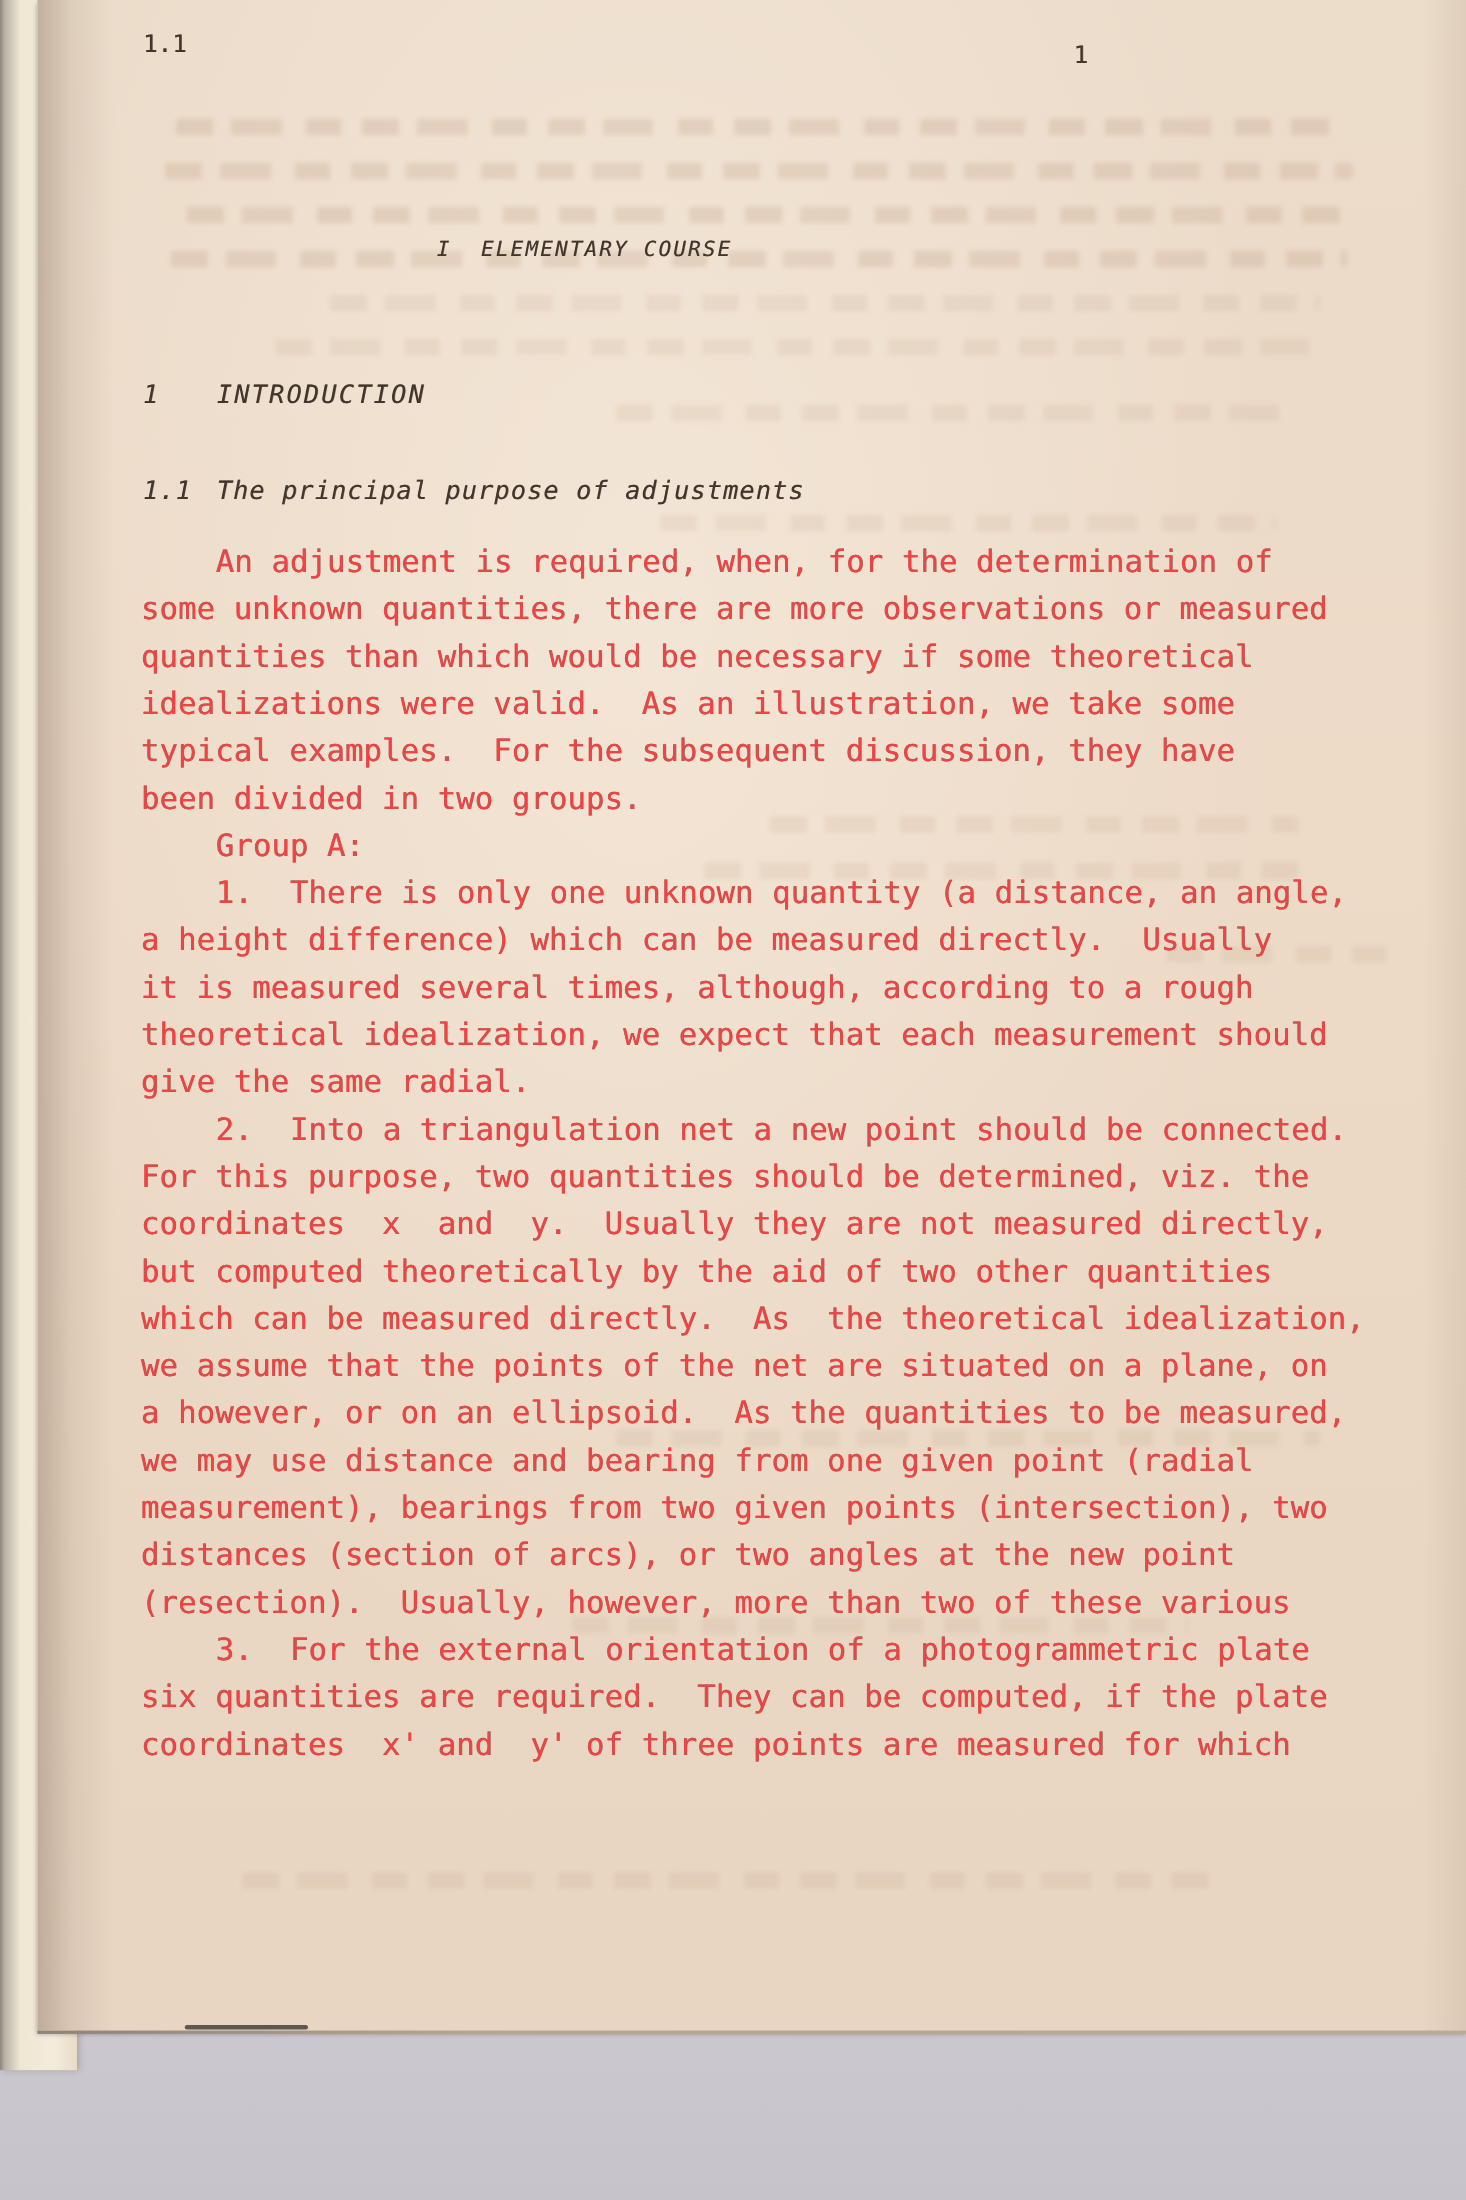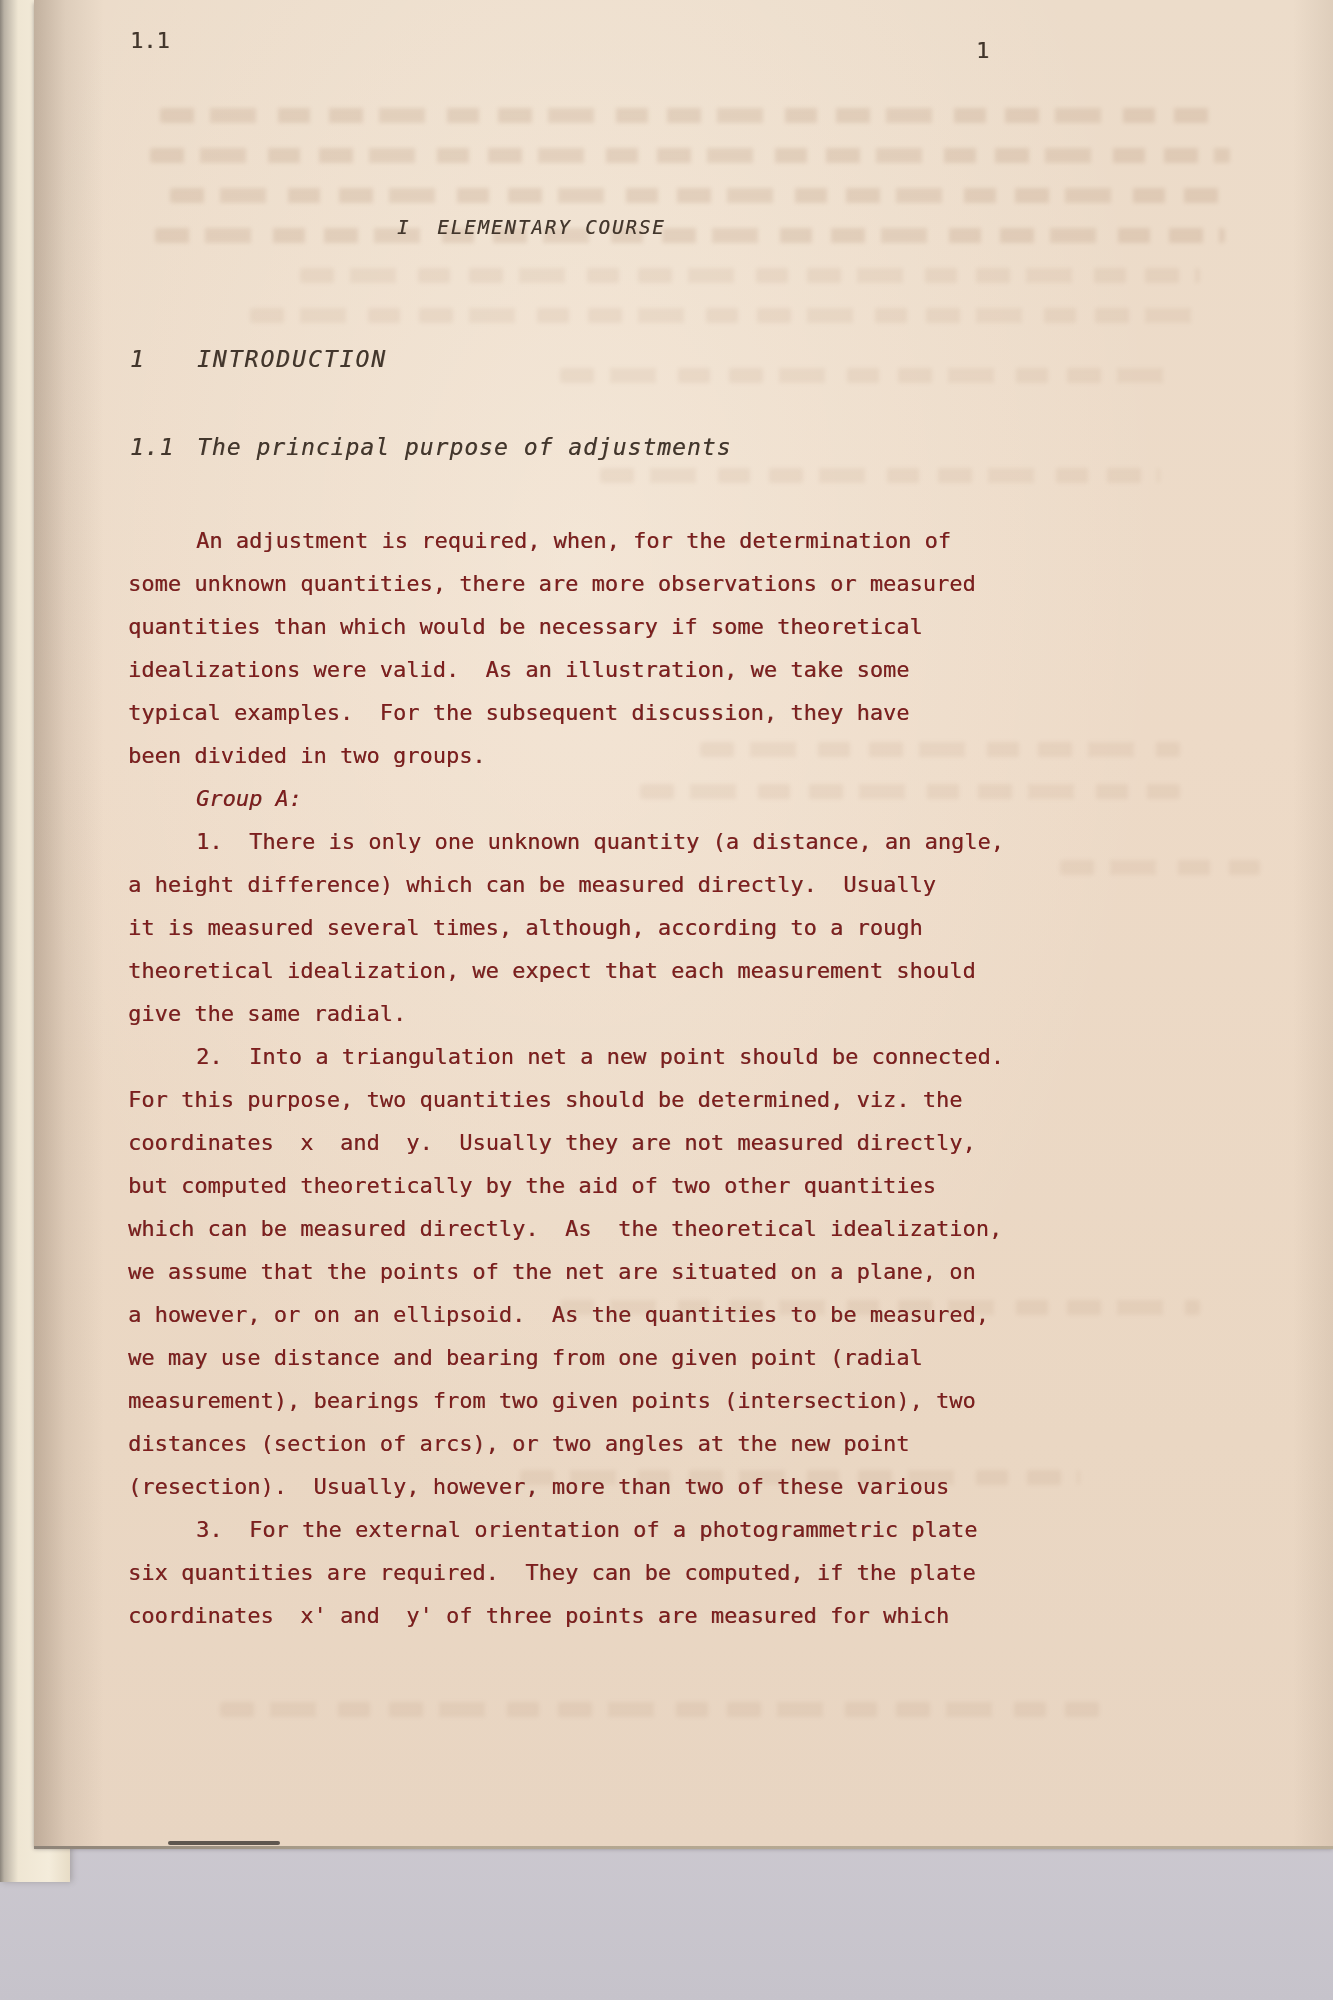--- a/index.html
+++ b/index.html
@@ -38,26 +38,26 @@
     position:absolute;background:#47413b;border-radius:2px;opacity:.85;
   }
   
   .ink{color:#42362c;}
   .abs{position:absolute;white-space:pre;}
   .hdr{font-size:22px;}
   .chapter{font-size:19px;font-style:italic;letter-spacing:2px;}
   .section{font-size:23px;font-style:italic;letter-spacing:2px;}
   .subsection{font-size:23px;font-style:italic;letter-spacing:1px;}
   .text-col{
-    position:absolute;left:128px;top:519px;width:1140px;
-    font-size:22px;line-height:43px;color:#7f1d1d;
+    position:absolute;left:128px;top:489px;width:1140px;
+    font-size:28px;line-height:43px;color:#ef4444;
   }
   .line{white-space:pre;height:43px;text-shadow:.4px 0 0 rgba(66,54,44,.65);}
   .line.indent{padding-left:68px;}
-  .line.italic{font-style:italic;}
+  .line.italic{}
   .it{}
   .hdr,.chapter,.section,.subsection{text-shadow:.4px 0 0 rgba(66,54,44,.6);}
   
   .ghost{
     position:absolute;height:15px;filter:blur(2.2px);opacity:.30;border-radius:3px;
     background:repeating-linear-gradient(90deg,
       rgba(157,115,82,.55) 0 34px, rgba(157,115,82,0) 34px 50px,
       rgba(157,115,82,.5) 50px 96px, rgba(157,115,82,0) 96px 118px,
       rgba(157,115,82,.55) 118px 150px, rgba(157,115,82,0) 150px 169px);
   }

